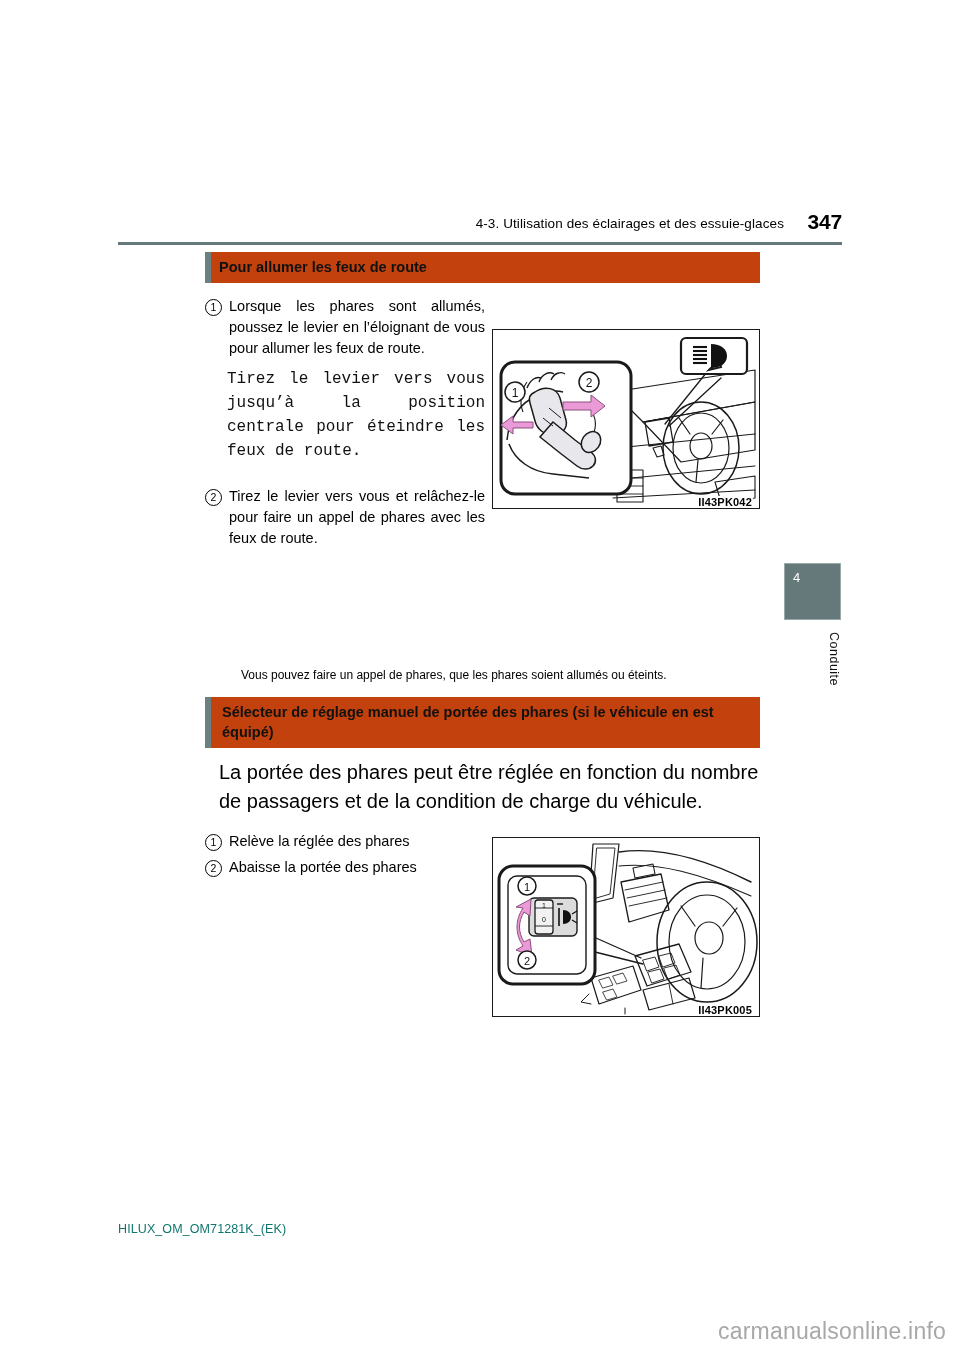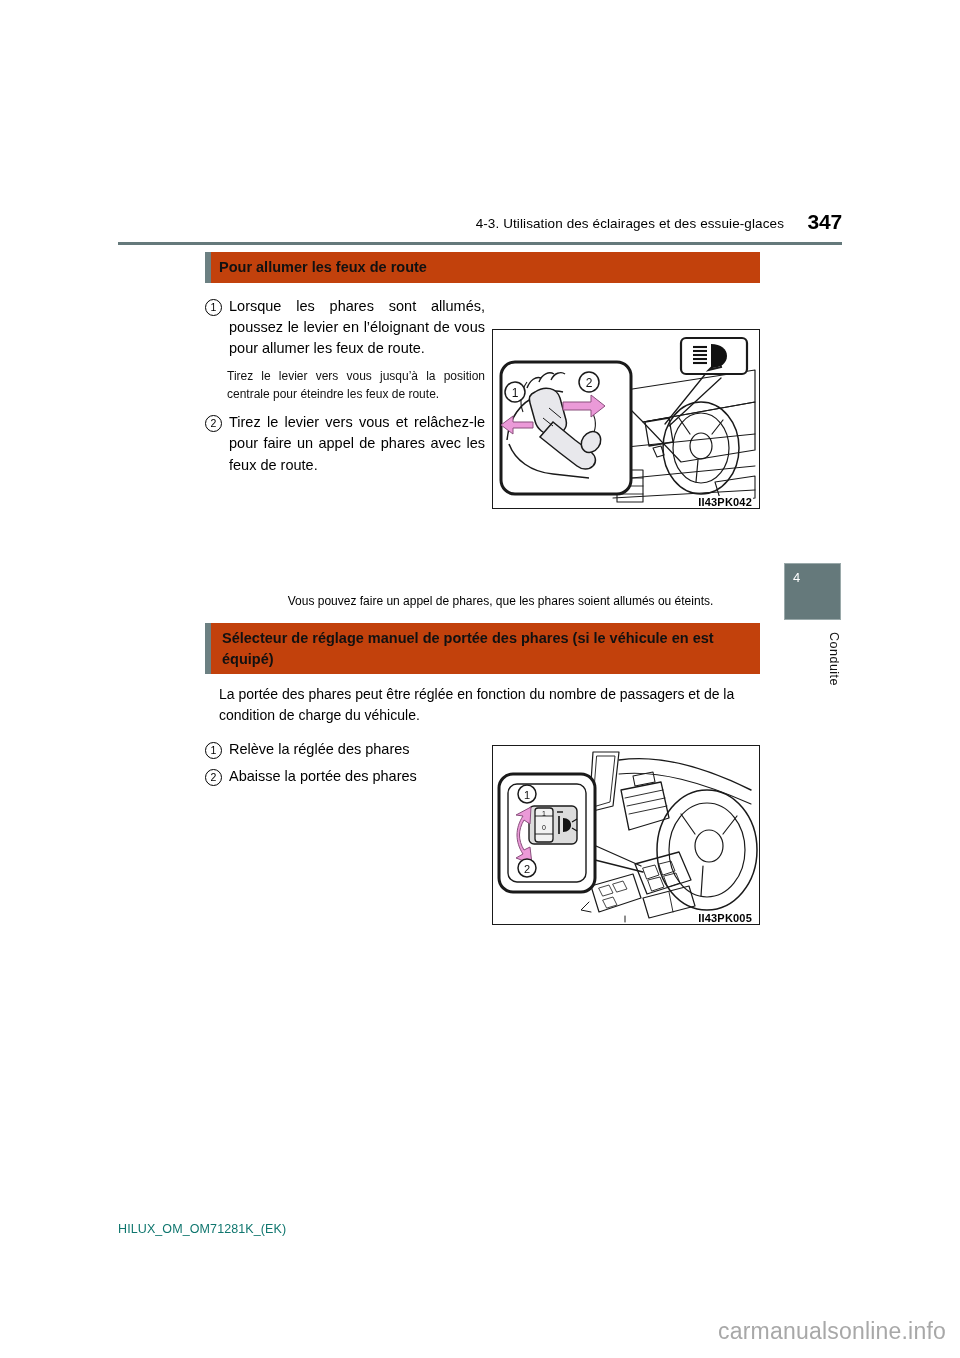--- a/index.html
+++ b/index.html
@@ -92,36 +92,36 @@
     margin-top: 3px;
     font-family: "Liberation Sans", sans-serif;
   }
   .numtext {
     font-size: 14.5px;
     line-height: 1.47;
     text-align: justify;
     text-justify: inter-word;
   }
   .subtext {
-    font-size: 12px;
+    font-size: 16px;
     line-height: 1.52;
     text-align: justify;
-    margin: 7px 0 9px 22px;
+    margin: 7px 0 22px 22px;
     color: #111;
+    font-family: Liberation Mono, monospace;
   }
   .bodytext {
-    font-size: 14px;
+    font-size: 20px;
     line-height: 1.47;
     margin: 10px 0 0 14px;
   }
   .notetext {
     font-size: 12px;
     line-height: 1.5;
     margin: 6px 0 0 36px;
-    text-align: center;
   }
 
   
   .blockrow { position: relative; }
   .leftcol { width: 280px; }
 
   
   .figure {
     position: absolute;
     border: 1.5px solid #1a1a1a;

